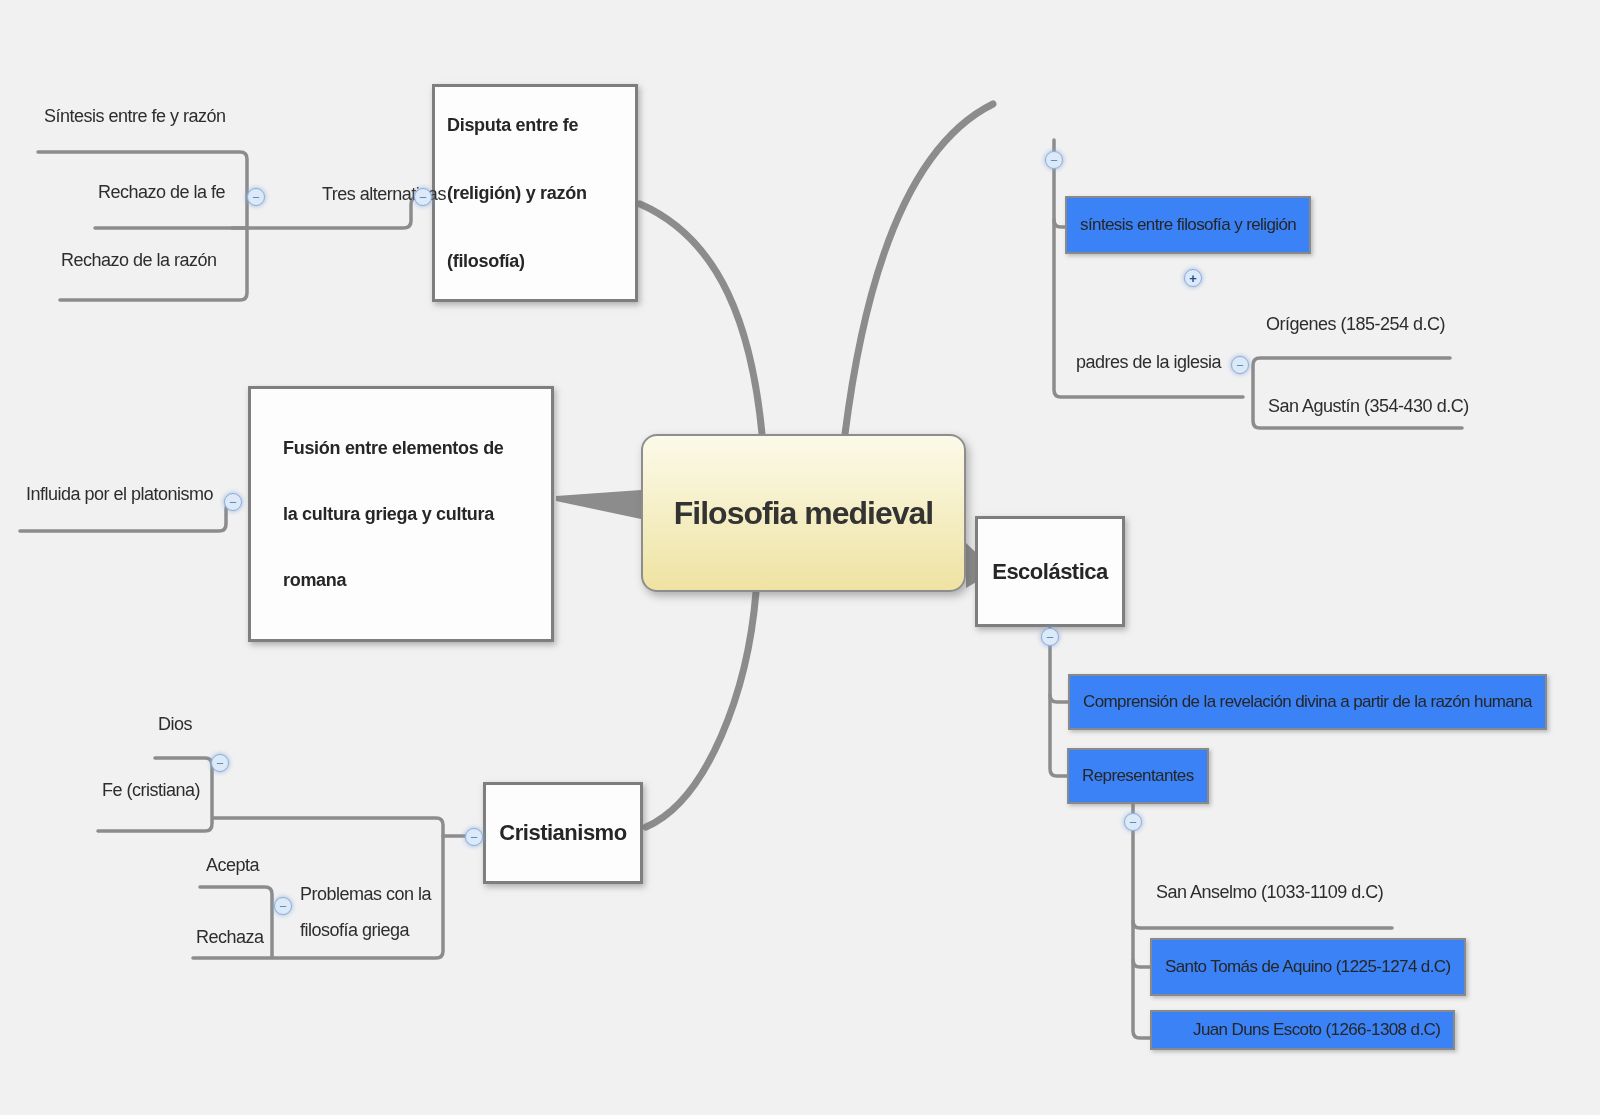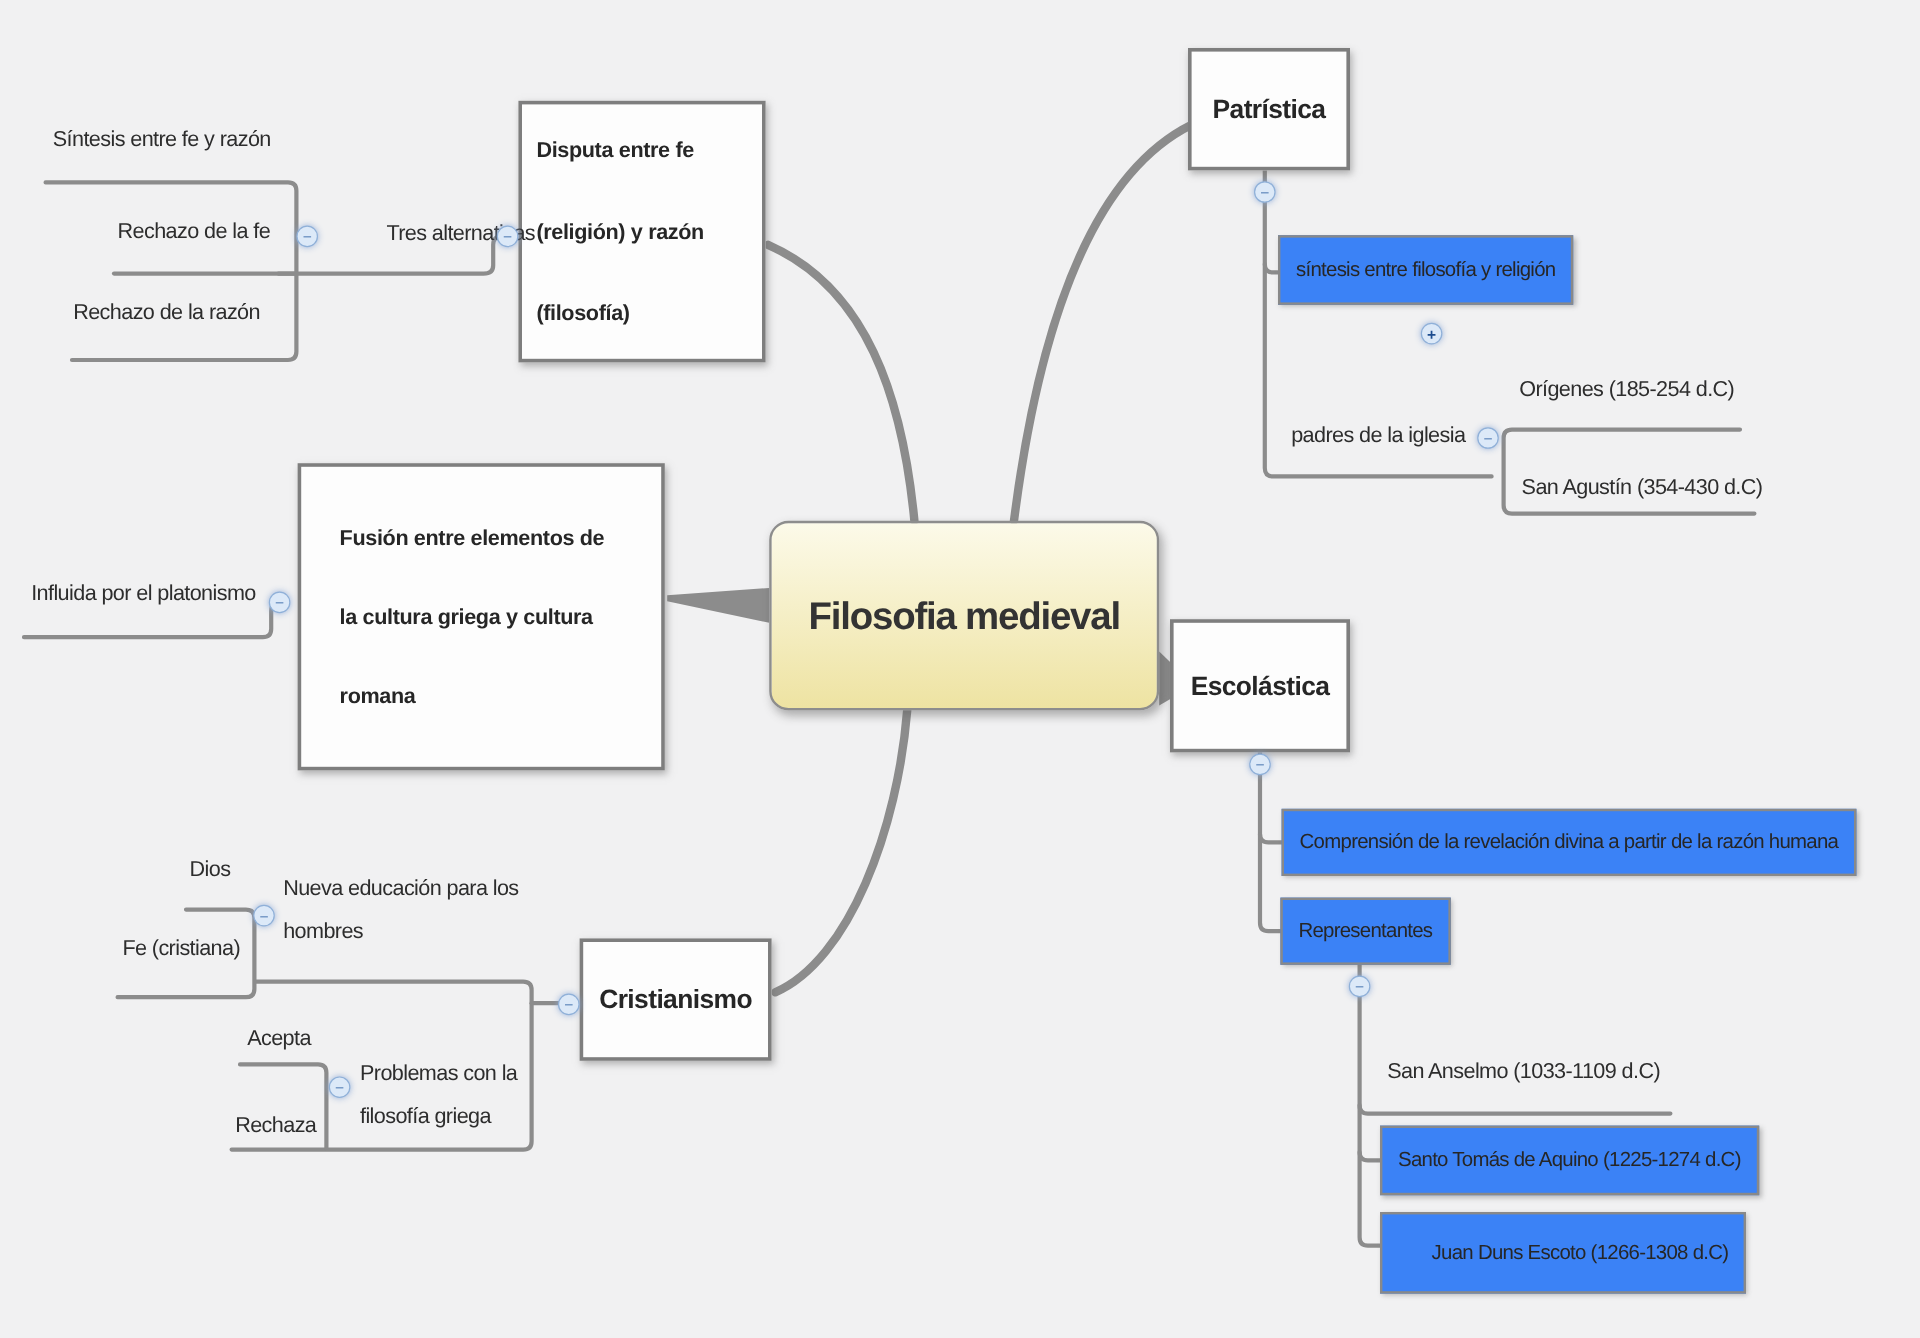--- a/index.html
+++ b/index.html
@@ -83,50 +83,48 @@
       <path d="M 1050,616 L 1050,769 Q 1050,776 1057,776 L 1068,776"></path>
       <path d="M 1050,695 Q 1050,702 1057,702 L 1069,702"></path>
       <path d="M 1133,804 L 1133,1031 Q 1133,1038 1140,1038 L 1151,1038"></path>
       <path d="M 1133,921 Q 1133,928 1140,928 L 1392,928"></path>
       <path d="M 1133,960 Q 1133,967 1140,967 L 1151,967"></path>
     </g>
   </svg>
 
   <div class="node central" style="left:641px;top:434px;width:325px;height:158px;">Filosofia medieval</div>
 
-  <div class="node box-main" style="left:990px;top:40px;width:135px;height:102px;">Patrística</div>
   <div class="node box-main multiline" style="left:432px;top:84px;width:206px;height:218px;padding:11px 12px;line-height:68px;">Disputa entre fe (religión) y razón (filosofía)</div>
   <div class="node box-main multiline" style="left:248px;top:386px;width:306px;height:256px;padding:0 32px;line-height:66px;">Fusión entre elementos de la cultura griega y cultura romana</div>
   <div class="node box-main" style="left:483px;top:782px;width:160px;height:102px;">Cristianismo</div>
   <div class="node box-main" style="left:975px;top:516px;width:150px;height:111px;">Escolástica</div>
 
   <div class="node box-sub" style="left:1065px;top:196px;height:58px;">síntesis entre filosofía y religión</div>
   <div class="label" style="left:1076px;top:352px;">padres de la iglesia</div>
   <div class="label" style="left:1266px;top:314px;">Orígenes (185-254 d.C)</div>
   <div class="label" style="left:1268px;top:396px;">San Agustín (354-430 d.C)</div>
 
   <div class="label" style="left:274px;top:184px;margin-left:48px;">Tres alternativas</div>
   <div class="label" style="left:44px;top:106px;">Síntesis entre fe y razón</div>
   <div class="label" style="left:98px;top:182px;">Rechazo de la fe</div>
   <div class="label" style="left:61px;top:250px;">Rechazo de la razón</div>
 
   <div class="label" style="left:26px;top:484px;">Influida por el platonismo</div>
 
-  <div class="label wrap" style="left:236px;top:722px;width:205px;">Nueva educación para los hombres</div>
   <div class="label" style="left:158px;top:714px;">Dios</div>
   <div class="label" style="left:102px;top:780px;">Fe (cristiana)</div>
   <div class="label wrap" style="left:300px;top:876px;width:160px;">Problemas con la filosofía griega</div>
   <div class="label" style="left:206px;top:855px;">Acepta</div>
   <div class="label" style="left:196px;top:927px;">Rechaza</div>
 
   <div class="node box-sub" style="left:1068px;top:674px;height:56px;">Comprensión de la revelación divina a partir de la razón humana</div>
   <div class="node box-sub" style="left:1067px;top:748px;height:56px;">Representantes</div>
   <div class="label" style="left:1156px;top:882px;">San Anselmo (1033-1109 d.C)</div>
   <div class="node box-sub" style="left:1150px;top:938px;height:58px;">Santo Tomás de Aquino (1225-1274 d.C)</div>
-  <div class="node box-sub" style="left:1150px;top:1010px;height:68px;padding-left:41px;">Juan Duns Escoto (1266-1308 d.C)</div>
+  <div class="node box-sub" style="left:1150px;top:1010px;height:40px;padding-left:41px;">Juan Duns Escoto (1266-1308 d.C)</div>
 
   <div class="icon" style="left:1045px;top:151px;">−</div>
   <div class="icon plus" style="left:1184px;top:269px;">+</div>
   <div class="icon" style="left:1231px;top:356px;">−</div>
   <div class="icon" style="left:414px;top:188px;">−</div>
   <div class="icon" style="left:247px;top:188px;">−</div>
   <div class="icon" style="left:224px;top:493px;">−</div>
   <div class="icon" style="left:465px;top:828px;">−</div>
   <div class="icon" style="left:211px;top:754px;">−</div>
   <div class="icon" style="left:274px;top:897px;">−</div>

